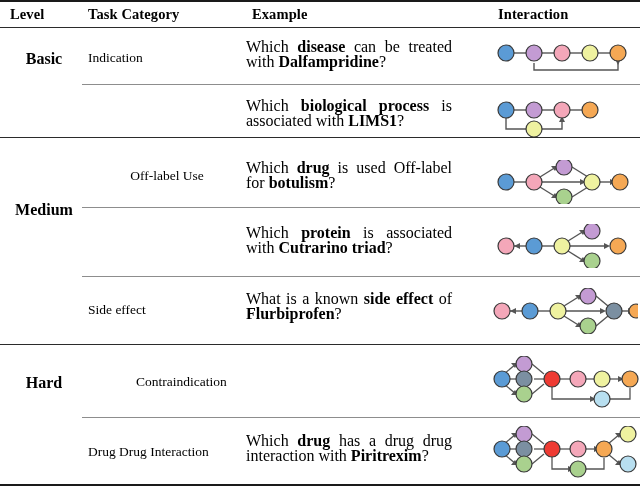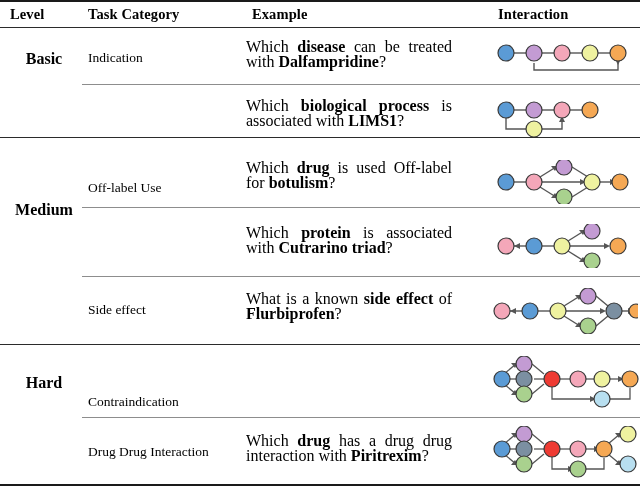--- a/index.html
+++ b/index.html
@@ -105,21 +105,21 @@
         <circle cx="96" cy="12" r="8" fill="#f5a854"></circle>
         <circle cx="40" cy="31" r="8" fill="#eff2a0"></circle>
       </g>
     </svg>
   </div>
 
   <div class="rule thin" style="top:137px;"></div>
 
   <div class="level" style="top:201px;">Medium</div>
 
-  <div class="task" style="top:180px;">Off-label Use</div>
+  <div class="task" style="top:168px;text-align:center;">Off-label Use</div>
   <div class="ex" style="top:160px;">Which <b>drug</b> is used Off-label for <b>botulism</b>?</div>
   <div class="ill" style="left:494px;top:160px;">
     <svg width="144" height="44" viewBox="0 0 144 44">
       <g stroke="#555" stroke-width="1.4" fill="none">
         <path d="M20 22 H32"></path>
         <path d="M46 17 L62 7"></path>
         <path d="M46 27 L62 37"></path>
         <path d="M48 22 H86"></path>
         <path d="M78 7 L94 17"></path>
         <path d="M78 37 L94 27"></path>
@@ -206,21 +206,21 @@
         <circle cx="124" cy="23" r="8" fill="#7b8fa1"></circle>
         <circle cx="146" cy="23" r="7" fill="#f5a854"></circle>
       </g>
     </svg>
   </div>
 
   <div class="rule thin" style="top:344px;"></div>
 
   <div class="level" style="top:374px;">Hard</div>
 
-  <div class="task" style="top:394px;">Contraindication</div>
+  <div class="task" style="top:374px;margin-left:48px;">Contraindication</div>
   <div class="ill" style="left:490px;top:356px;">
     <svg width="150" height="56" viewBox="0 0 150 56">
       <g stroke="#555" stroke-width="1.3" fill="none">
         <path d="M14 18 L26 8"></path>
         <path d="M20 23 H30"></path>
         <path d="M14 28 L26 38"></path>
         <path d="M42 8 L54 18"></path>
         <path d="M44 23 H54"></path>
         <path d="M42 38 L54 28"></path>
         <path d="M70 23 H80"></path>

